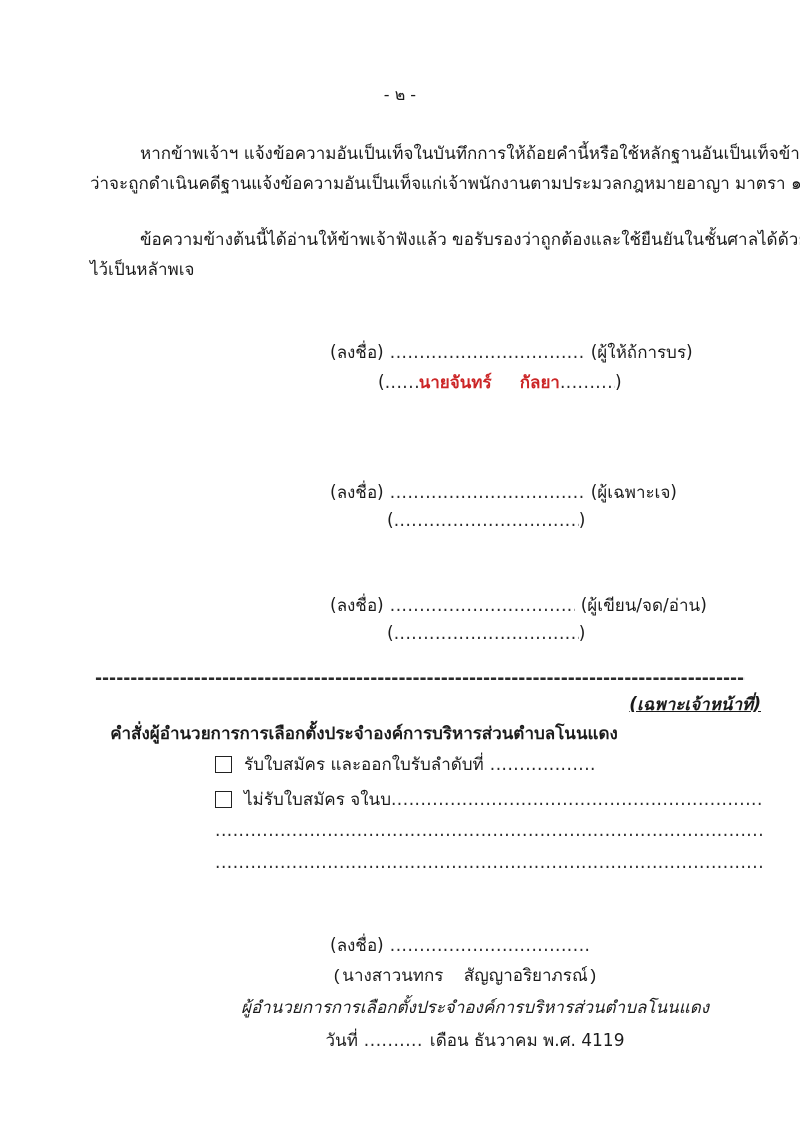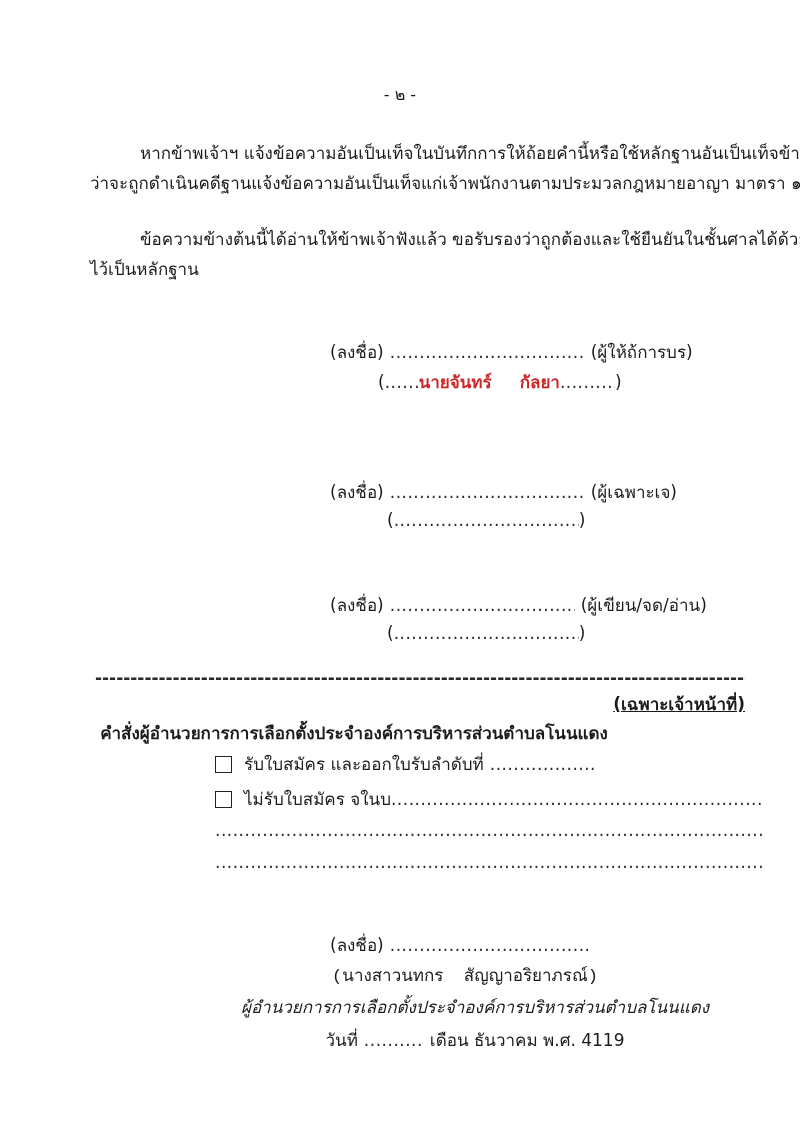--- a/index.html
+++ b/index.html
@@ -53,21 +53,21 @@
 
   <div class="abs center" style="top:82px;left:0;width:800px;font-size:16px;">- ๒ -</div>
 
   <div class="abs para" style="top:138px;left:90px;width:680px;">
     <div class="line indent">หากข้าพเจ้าฯ แจ้งข้อความอันเป็นเท็จในบันทึกการให้ถ้อยคำนี้หรือใช้หลักฐานอันเป็นเท็จข้าพเจ้าทราบดี</div>
     <div class="line">ว่าจะถูกดำเนินคดีฐานแจ้งข้อความอันเป็นเท็จแก่เจ้าพนักงานตามประมวลกฎหมายอาญา มาตรา ๑๓๗ ต้องระวางโทษ</div>
   </div>
 
   <div class="abs para" style="top:224px;left:90px;width:680px;">
     <div class="line indent">ข้อความข้างต้นนี้ได้อ่านให้ข้าพเจ้าฟังแล้ว ขอรับรองว่าถูกต้องและใช้ยืนยันในชั้นศาลได้ด้วย จึงลงลายมือชื่อ</div>
-    <div class="line">ไว้เป็นหลักฐาน</div>
+    <div class="line">ไว้เป็นหลัาพเจ</div>
   </div>
 
   <div class="abs nowrap" style="top:338px;left:330px;">
     <span class="lbl">(ลงชื่อ)</span><span class="dots" style="width:195px;">........................................................................................................................................................................................................</span><span class="role">(ผู้ให้ถ้การบร)</span>
   </div>
 
   <div class="abs nowrap" style="top:368px;left:378px;">
     <span>(</span><span class="dots" style="width:34px;">........................................................................................................................................................................................................</span><span class="red-name">นายจันทร์</span><span class="gap28"></span><span class="red-name">กัลยา</span><span class="dots" style="width:55px;">........................................................................................................................................................................................................</span><span>)</span>
   </div>
 
@@ -82,25 +82,25 @@
     <span class="lbl">(ลงชื่อ)</span><span class="dots" style="width:185px;">........................................................................................................................................................................................................</span><span class="role">(ผู้เขียน/จด/อ่าน)</span>
   </div>
   <div class="abs nowrap" style="top:623px;left:387px;">
     <span>(</span><span class="dots" style="width:185px;">........................................................................................................................................................................................................</span><span>)</span>
   </div>
 
   <div class="abs" style="top:668px;left:95px;width:650px;">
     <span class="dashes" style="width:650px;">------------------------------------------------------------------------------------------------------------------------------------------------</span>
   </div>
 
-  <div class="abs right b" style="top:690px;left:95px;width:650px;">
+  <div class="abs right b" style="top:690px;left:111px;width:650px;font-style:italic;">
     <span class="underline">(เฉพาะเจ้าหน้าที่)</span>
   </div>
 
-  <div class="abs center b" style="top:719px;left:2px;width:704px;">คำสั่งผู้อำนวยการการเลือกตั้งประจำองค์การบริหารส่วนตำบลโนนแดง</div>
+  <div class="abs center b" style="top:719px;left:12px;width:704px;">คำสั่งผู้อำนวยการการเลือกตั้งประจำองค์การบริหารส่วนตำบลโนนแดง</div>
 
   <div class="abs nowrap" style="top:750px;left:215px;">
     <span class="chk"></span><span class="lbl">รับใบสมัคร และออกใบรับลำดับที่</span><span class="dots" style="width:105px;">........................................................................................................................................................................................................</span>
   </div>
 
   <div class="abs nowrap" style="top:785px;left:215px;">
     <span class="chk"></span><span>ไม่รับใบสมัคร จในบ</span><span class="dots" style="width:372px;">........................................................................................................................................................................................................</span>
   </div>
 
   <div class="abs" style="top:820px;left:215px;">

